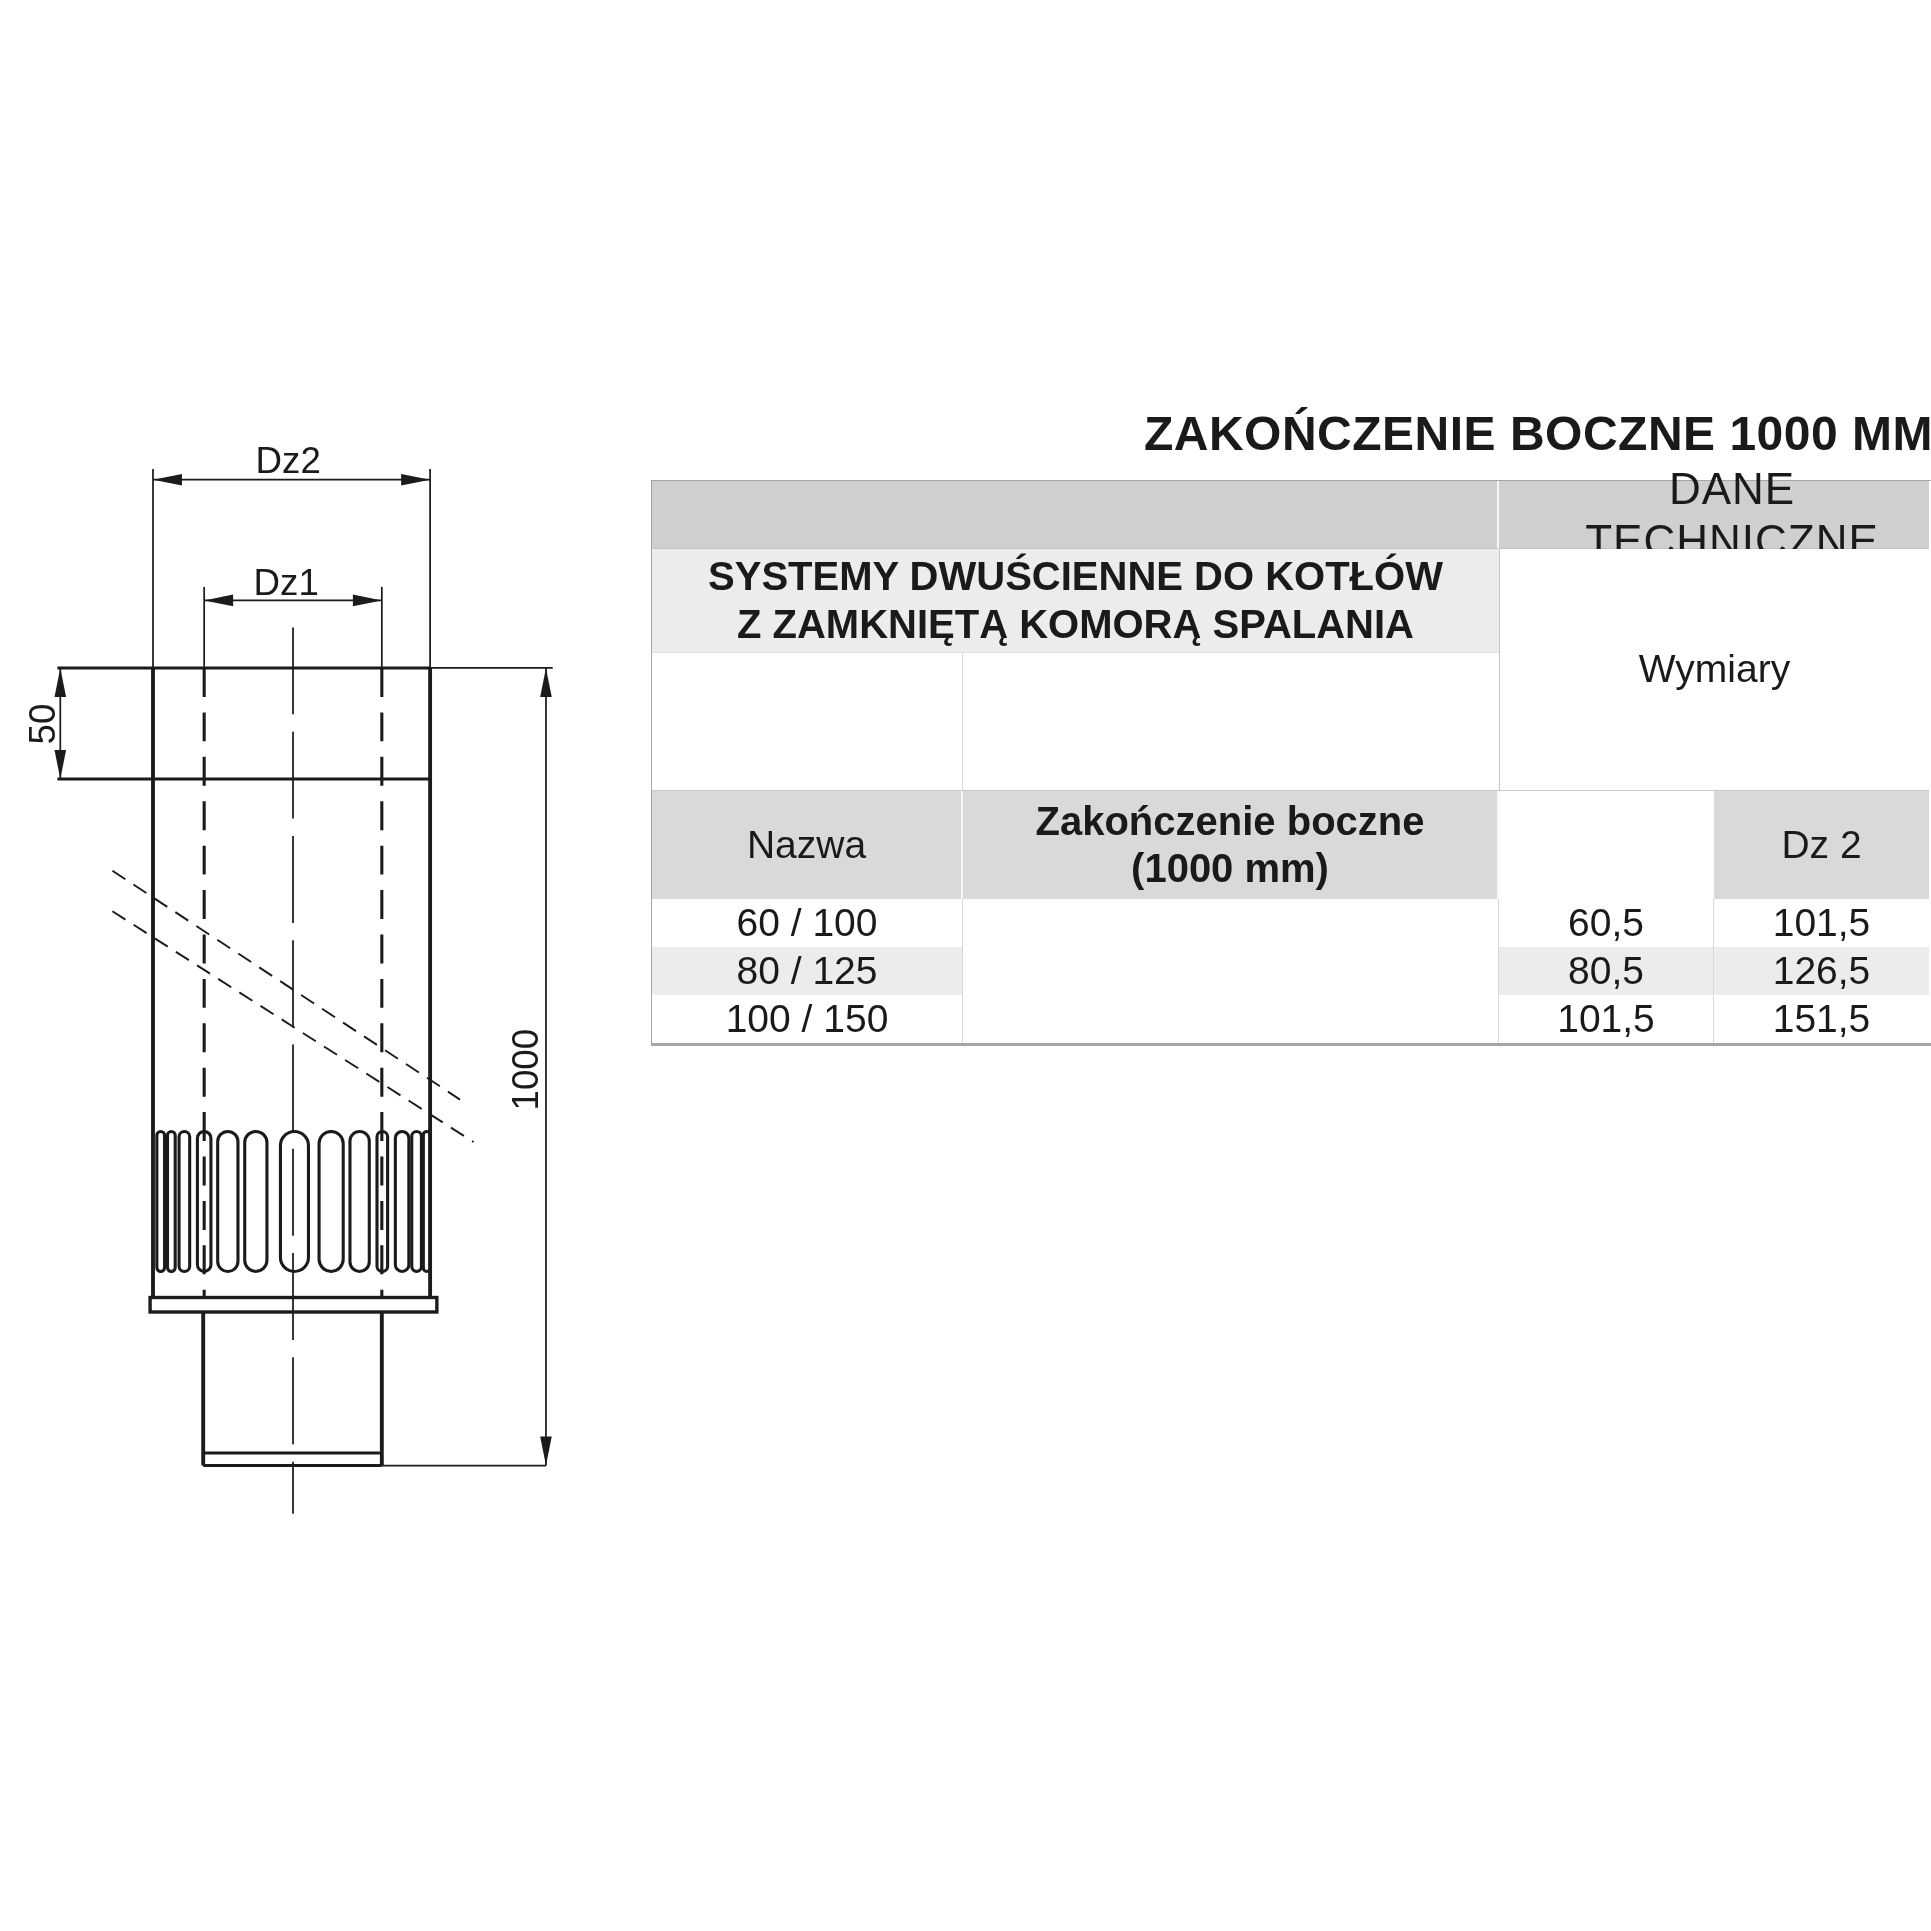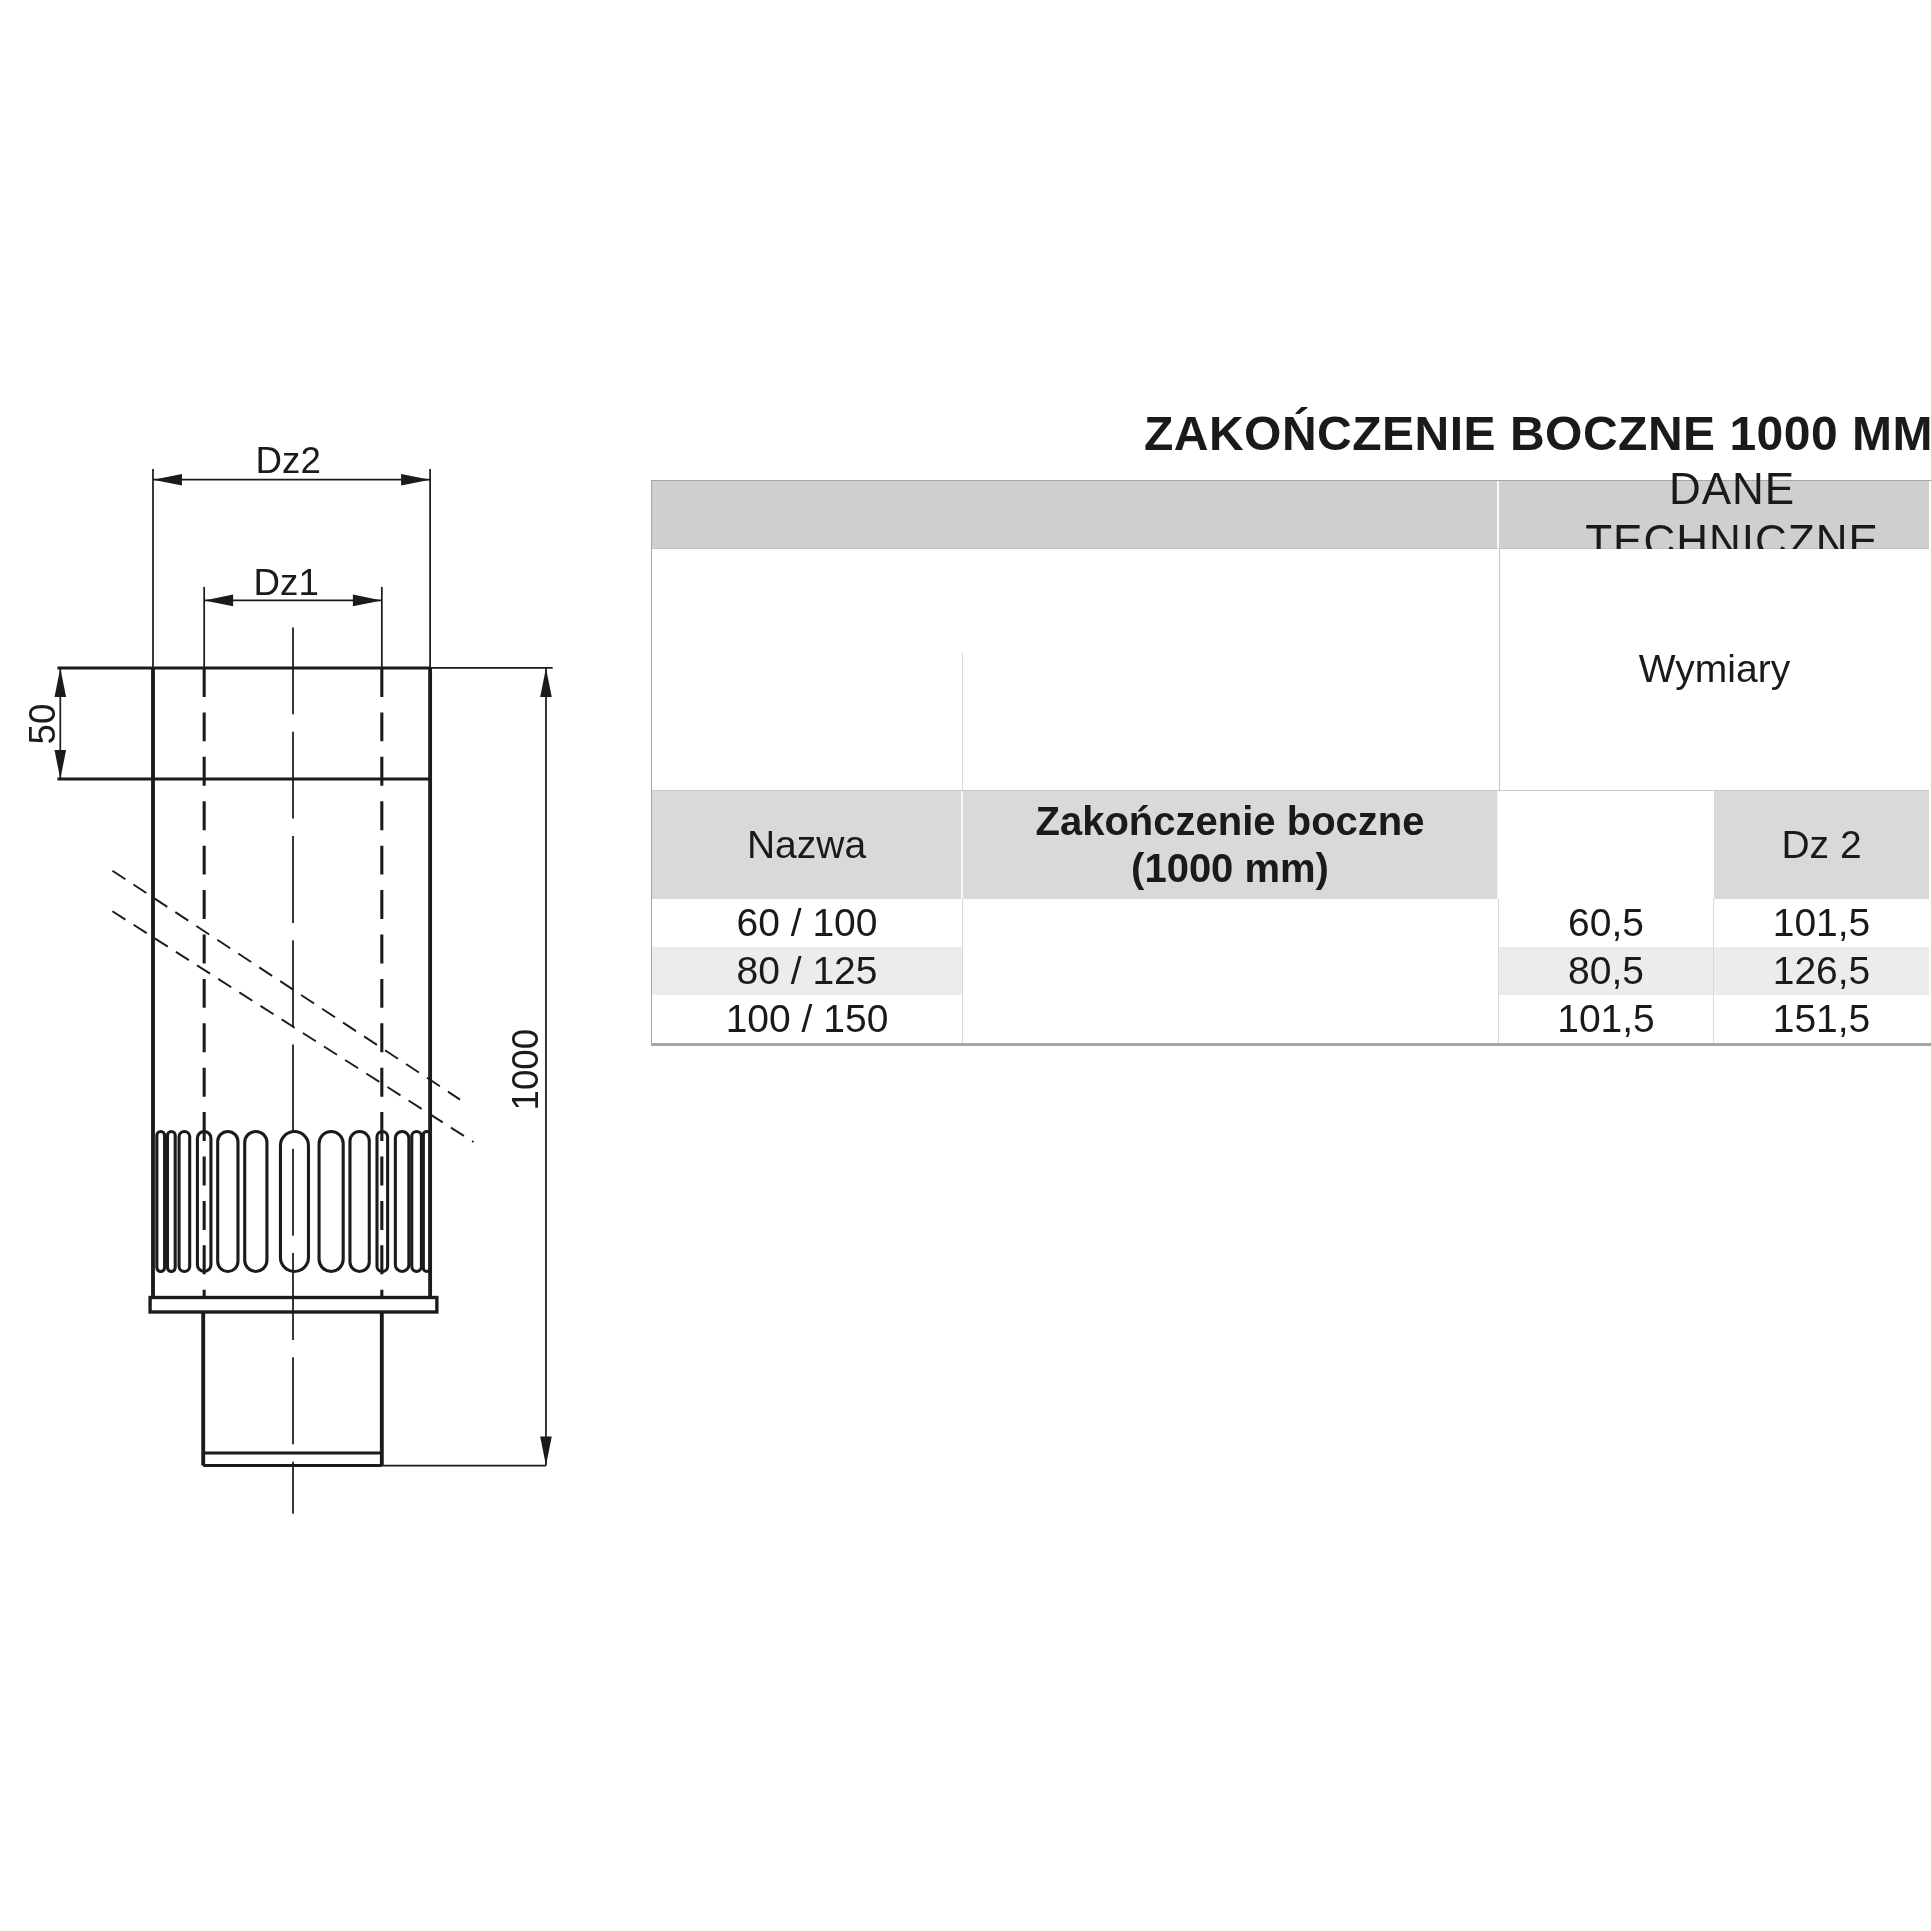--- a/index.html
+++ b/index.html
@@ -117,20 +117,24 @@
     <text x="284" y="616" text-anchor="middle">Dz1</text>
     <text transform="translate(44,750) rotate(-90)" text-anchor="middle">50</text>
     <text transform="translate(545,1108) rotate(-90)" text-anchor="middle">1000</text>
   </svg>
 
   <div class="spec-table">
 
     <div class="cell bgA vr-white hb-dark" style="grid-column:1/3;grid-row:1;"></div>
     <div class="cell bgA hb-dark fsDane" style="grid-column:3/5;grid-row:1;">DANE TECHNICZNE</div>
 
+    <div class="cell bgB hb-soft bold fsSys" style="grid-column:1/3;grid-row:2;">
+      <div>SYSTEMY DWUŚCIENNE DO KOTŁÓW</div>
+      <div>Z ZAMKNIĘTĄ KOMORĄ SPALANIA</div>
+    </div>
 
     <div class="cell bl-gray hb-mid" style="grid-column:3/5;grid-row:2/4;background:#ffffff;">Wymiary</div>
 
     <div class="cell vr-gray hb-mid" style="grid-column:1;grid-row:3;background:#ffffff;"></div>
     <div class="cell hb-mid" style="grid-column:2;grid-row:3;background:#ffffff;"></div>
 
     <div class="cell bgHead vr-white" style="grid-column:1;grid-row:4;">Nazwa</div>
     <div class="cell bgHead vr-white bold" style="grid-column:2;grid-row:4;font-size:40px;">
       <div>Zakończenie boczne</div>
       <div>(1000 mm)</div>

